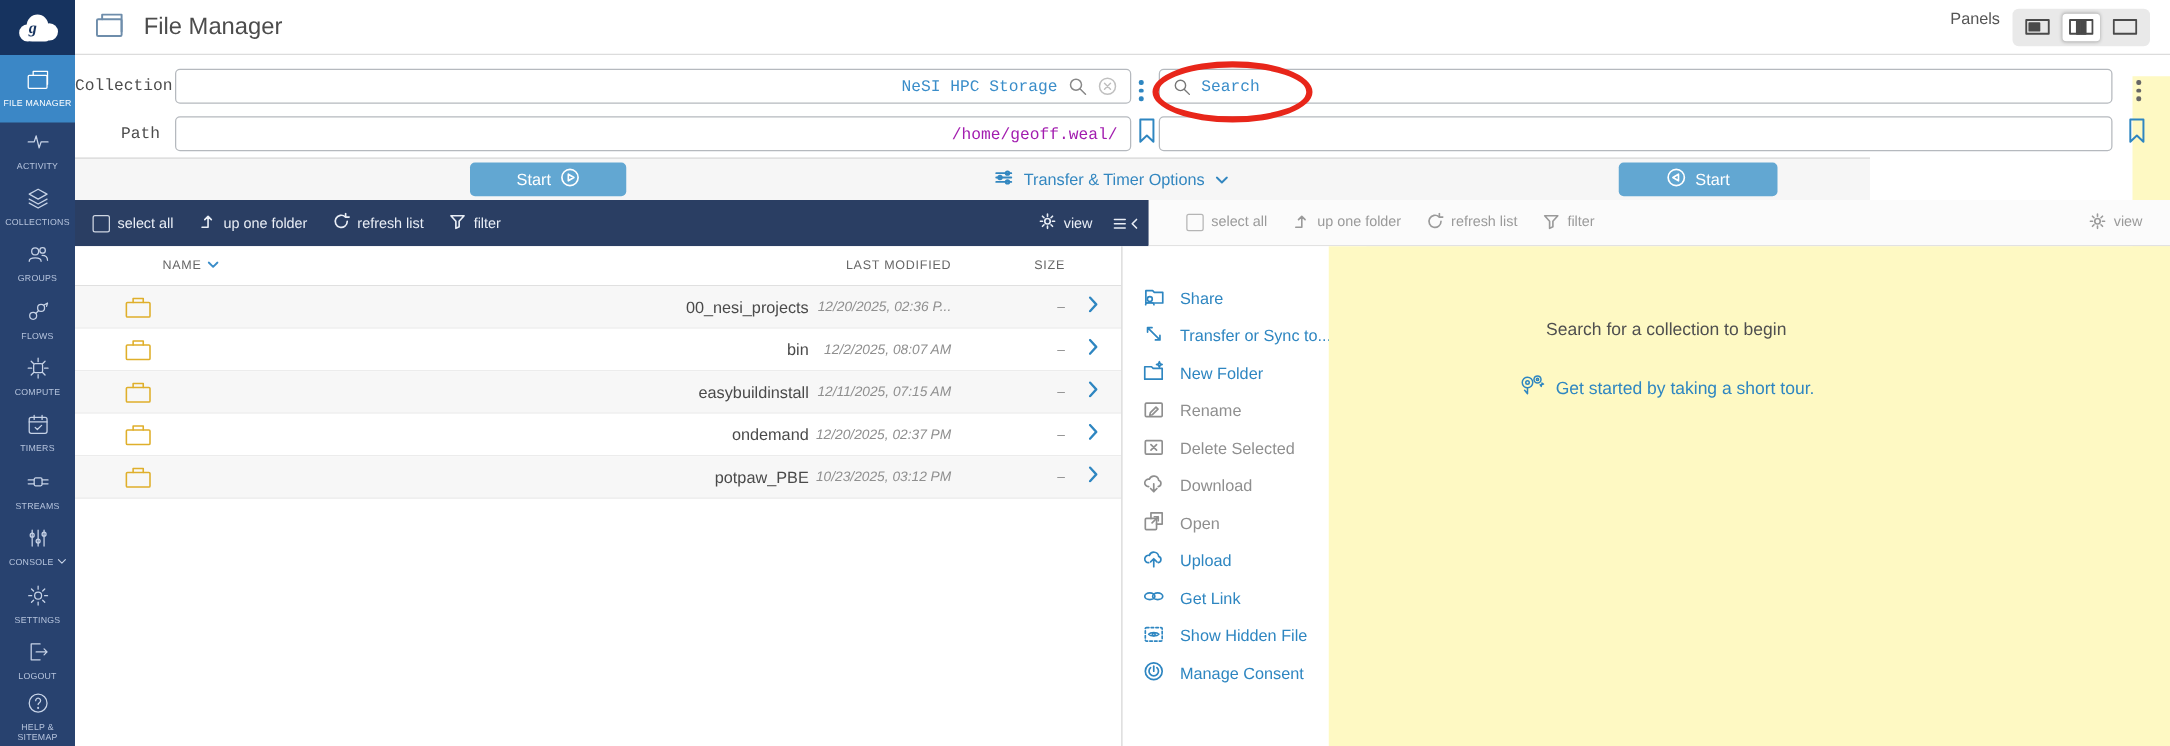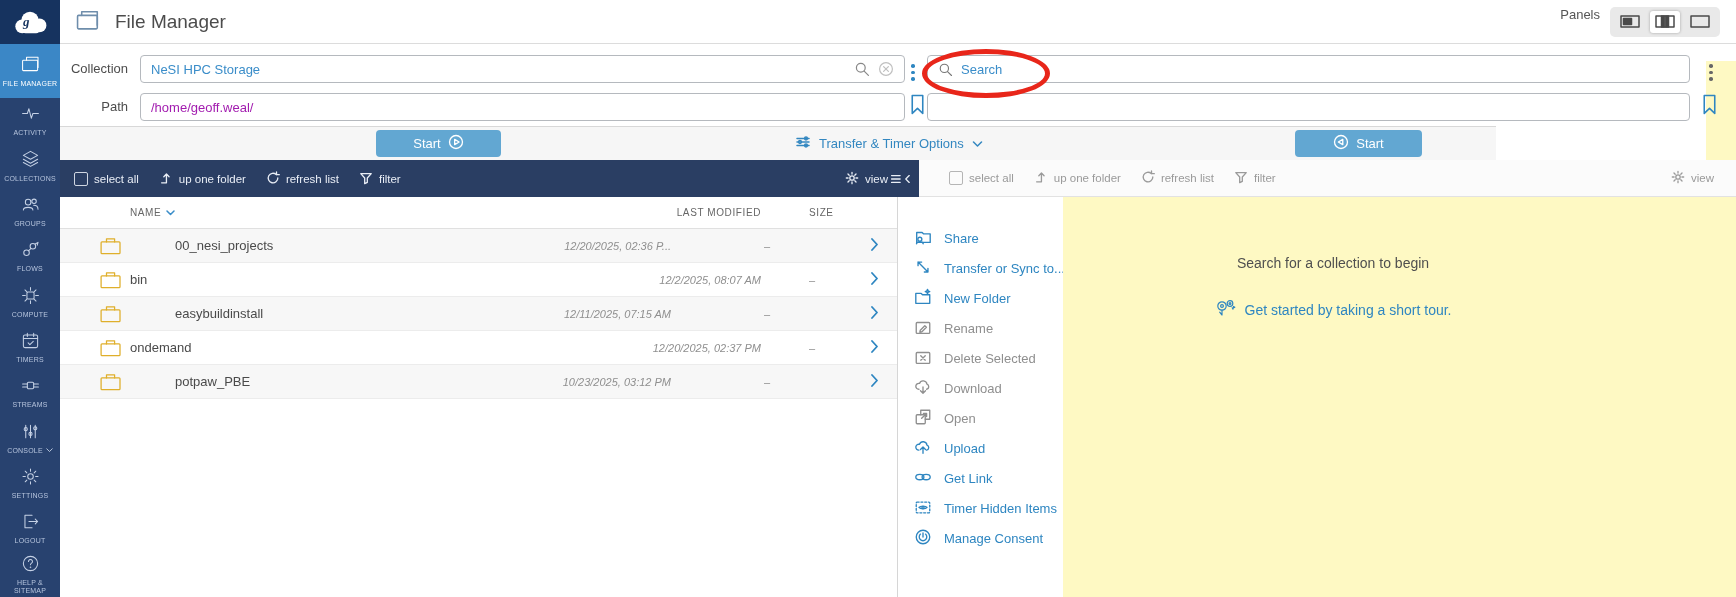--- a/index.html
+++ b/index.html
@@ -23,25 +23,25 @@
           border-bottom:1px solid #dcdcdc;display:flex;align-items:center;padding-left:16px;box-sizing:border-box;}
   .hdr-folder{color:#6e8dab;}
   .hdr-title{font-size:19px;color:#4c4c4c;margin-left:12px;}
   .panels{margin-left:auto;display:flex;align-items:flex-start;gap:10px;padding-right:16px;}
   .panels-label{font-size:13px;color:#555;}
   .panel-group{background:#e9e9e9;border-radius:5px;padding:4px 5px;display:flex;gap:5px;}
   .panel-btn{width:30px;height:22px;display:flex;align-items:center;justify-content:center;border-radius:3px;cursor:pointer;color:#4a4a4a;}
   .panel-btn.selected{background:#fff;box-shadow:0 0 3px rgba(0,0,0,.3);}
 
   
-  .io{position:absolute;left:60px;top:44px;width:1676px;height:82px;background:#fff;}
+  .io{position:absolute;left:60px;top:44px;width:1676px;height:82px;background:#fff;font-family:Liberation Mono, monospace;}
   .io-label{position:absolute;left:0;width:68px;text-align:right;font-size:13px;color:#4c4c4c;}
   .inp{position:absolute;box-sizing:border-box;height:28px;border:1px solid #b5b9be;border-radius:4px;
        background:#fff;display:flex;align-items:center;padding:0 10px;font-size:13px;gap:8px;}
-  .inp input{border:none;outline:none;flex:1;font:inherit;color:inherit;background:transparent;padding:0;}
+  .inp input{border:none;outline:none;flex:1;font:inherit;color:inherit;background:transparent;padding:0;text-align:right;}
   .coll-text{color:#3a8dc9;}
   .path-text{color:#a21caf;}
   .icon-btn{display:flex;align-items:center;cursor:pointer;}
   .dots{position:absolute;display:flex;flex-direction:column;gap:3px;cursor:pointer;padding:3px;}
   .dots i{width:3.5px;height:3.5px;border-radius:50%;display:block;}
   .dots.blue i{background:#2e86c1;}
   .dots.gray i{background:#666;}
   .bookmark{position:absolute;color:#2e86c1;cursor:pointer;}
   .search-ph{color:#3a8dc9;font-size:13px;}
   .annotation-ellipse{position:absolute;left:922px;top:49px;width:118px;height:39px;border:5px solid #e8261a;
@@ -56,33 +56,33 @@
                  color:#3387c0;font-size:13px;cursor:pointer;}
 
   
   .toolbar{position:absolute;top:160px;height:37px;display:flex;align-items:center;font-size:11.5px;gap:20px;box-sizing:border-box;}
   .tb-dark{left:60px;width:859px;background:#2a3e63;color:#e9eef6;padding-left:14px;}
   .tb-light{left:919px;width:817px;background:#fbfbfb;color:#9a9a9a;padding-left:30px;border-bottom:1px solid #e2e2e2;}
   .tb-item{display:flex;align-items:center;gap:6px;cursor:pointer;white-space:nowrap;}
   .tb-item svg{width:14px;height:14px;}
   .cb{width:12px;height:12px;border:1.5px solid #cfd6e2;border-radius:2px;display:inline-block;}
   .tb-light .cb{border-color:#b5b5b5;}
-  .tb-right{margin-left:auto;display:flex;align-items:center;padding-right:8px;}
+  .tb-right{margin-left:auto;display:flex;gap:14px;align-items:center;padding-right:8px;}
   .collapse{display:flex;align-items:center;gap:2px;cursor:pointer;}
 
   
   .list{position:absolute;left:60px;top:197px;width:837px;height:400px;background:#fff;}
-  .lgrid{display:grid;grid-template-columns:70px 1fr 130px 75px 45px;align-items:center;}
+  .lgrid{display:grid;grid-template-columns:70px 1fr 130px 75px 45px;align-items:center;text-align:right;}
   .lheader{height:31px;border-bottom:1px solid #e0e0e0;font-size:10px;color:#666;letter-spacing:.6px;}
   .hname{grid-column:2;display:flex;align-items:center;gap:5px;}
   .hname svg{width:9px;height:6px;color:#3a8dc9;}
   .hdate{justify-self:end;padding-right:16px;}
   .hsize{padding-left:32px;}
   .row{height:33px;border-bottom:1px solid #ececec;background:#fff;cursor:pointer;}
-  .row.alt{background:#f7f7f7;gap:45px;}
+  .row.alt{background:#f7f7f7;}
   .cell-icon{justify-self:end;margin-right:8px;color:#dfaf2b;display:flex;}
   .cell-icon svg{width:22px;height:18px;stroke-width:1.4;}
   .cell-name{font-size:13px;color:#4a4a4a;}
   .cell-date{font-size:11px;color:#8f8f8f;font-style:italic;justify-self:end;padding-right:16px;white-space:nowrap;}
   .cell-size{font-size:11px;color:#8f8f8f;padding-left:32px;}
   .cell-chev{justify-self:center;color:#2e86c1;}
   .cell-chev svg{width:8px;height:13px;stroke-width:1.8;}
 
   
   .menu{position:absolute;left:897px;top:197px;width:196px;height:400px;background:#fff;
@@ -596,21 +596,21 @@
         </svg></span>
     <span>Get Link</span>
   </div>
   <div class="menu-item on">
     <span>
       <svg viewBox="0 0 20 20">
           <rect x="2.5" y="4.5" width="15" height="12" rx="1" stroke-dasharray="2.2 2"></rect>
           <path d="M5.5 10.5c1.5-2 7.5-2 9 0-1.5 2-7.5 2-9 0z"></path>
           <circle cx="10" cy="10.5" r="1.2"></circle>
         </svg></span>
-    <span>Timer Hidden Items</span>
+    <span>Show Hidden File</span>
   </div>
   <div class="menu-item on">
     <span>
       <svg viewBox="0 0 20 20">
           <circle cx="10" cy="10" r="7.5"></circle>
           <path d="M10 5.5V10"></path>
           <path d="M7.2 6.8a4.2 4.2 0 1 0 5.6 0"></path>
         </svg></span>
     <span>Manage Consent</span>
   </div>

